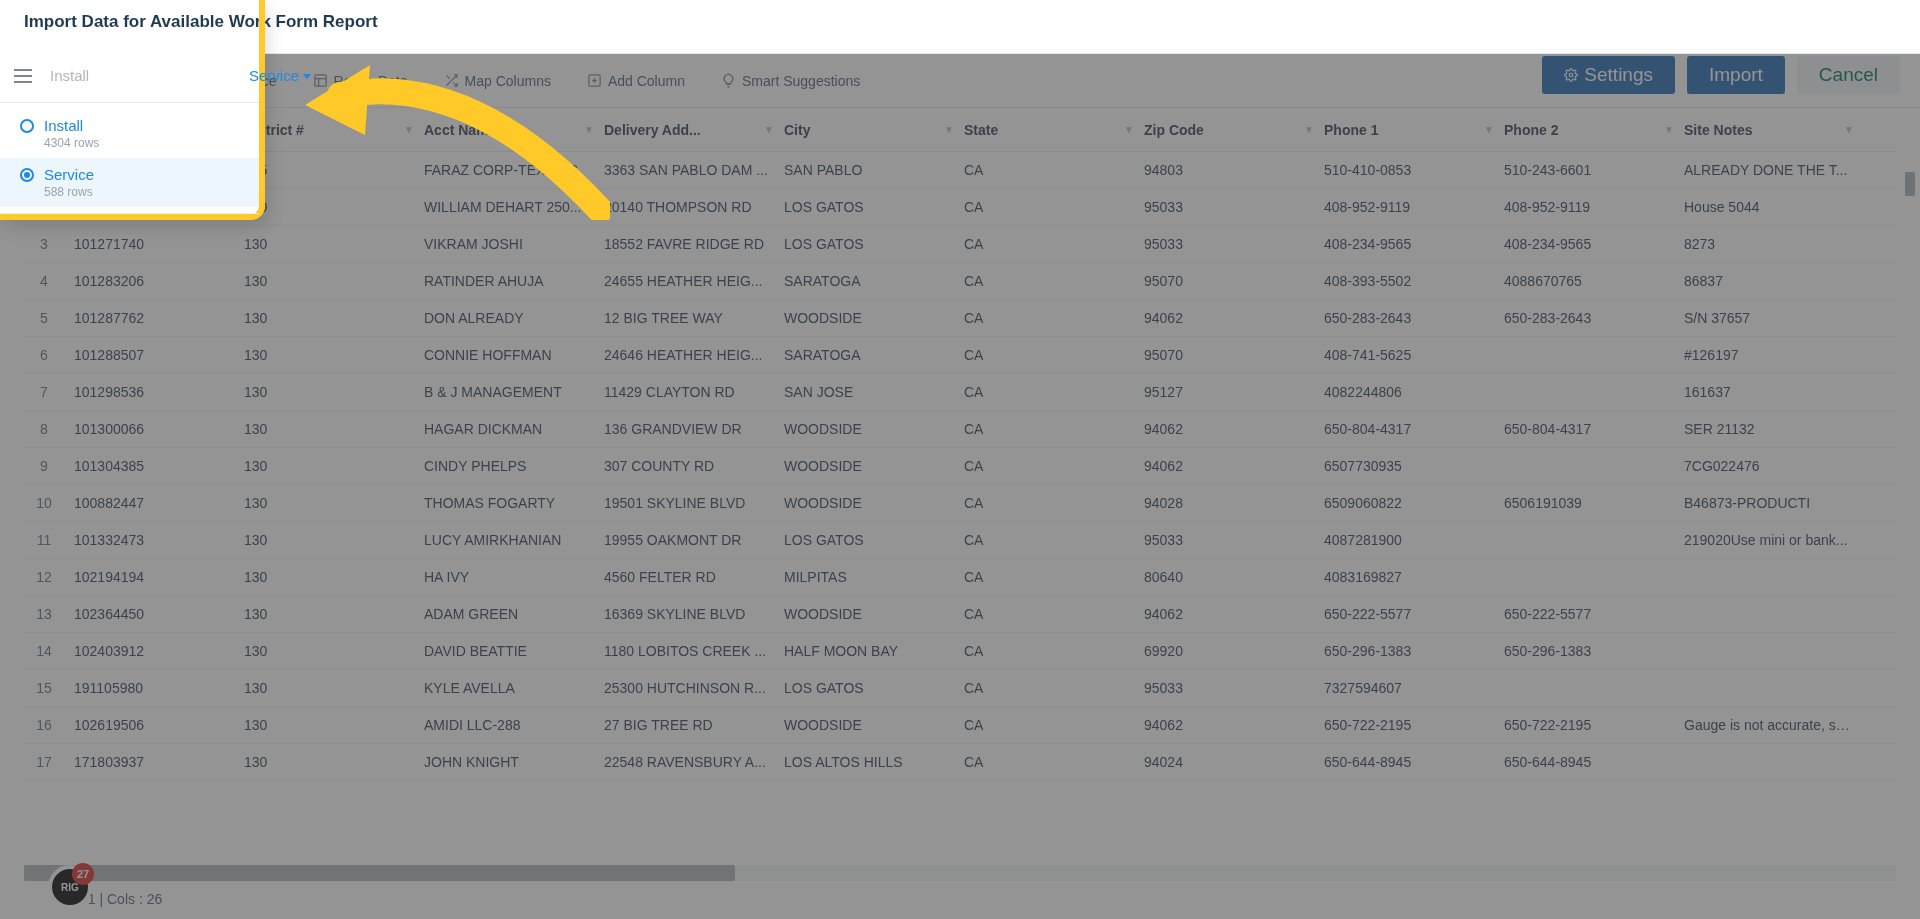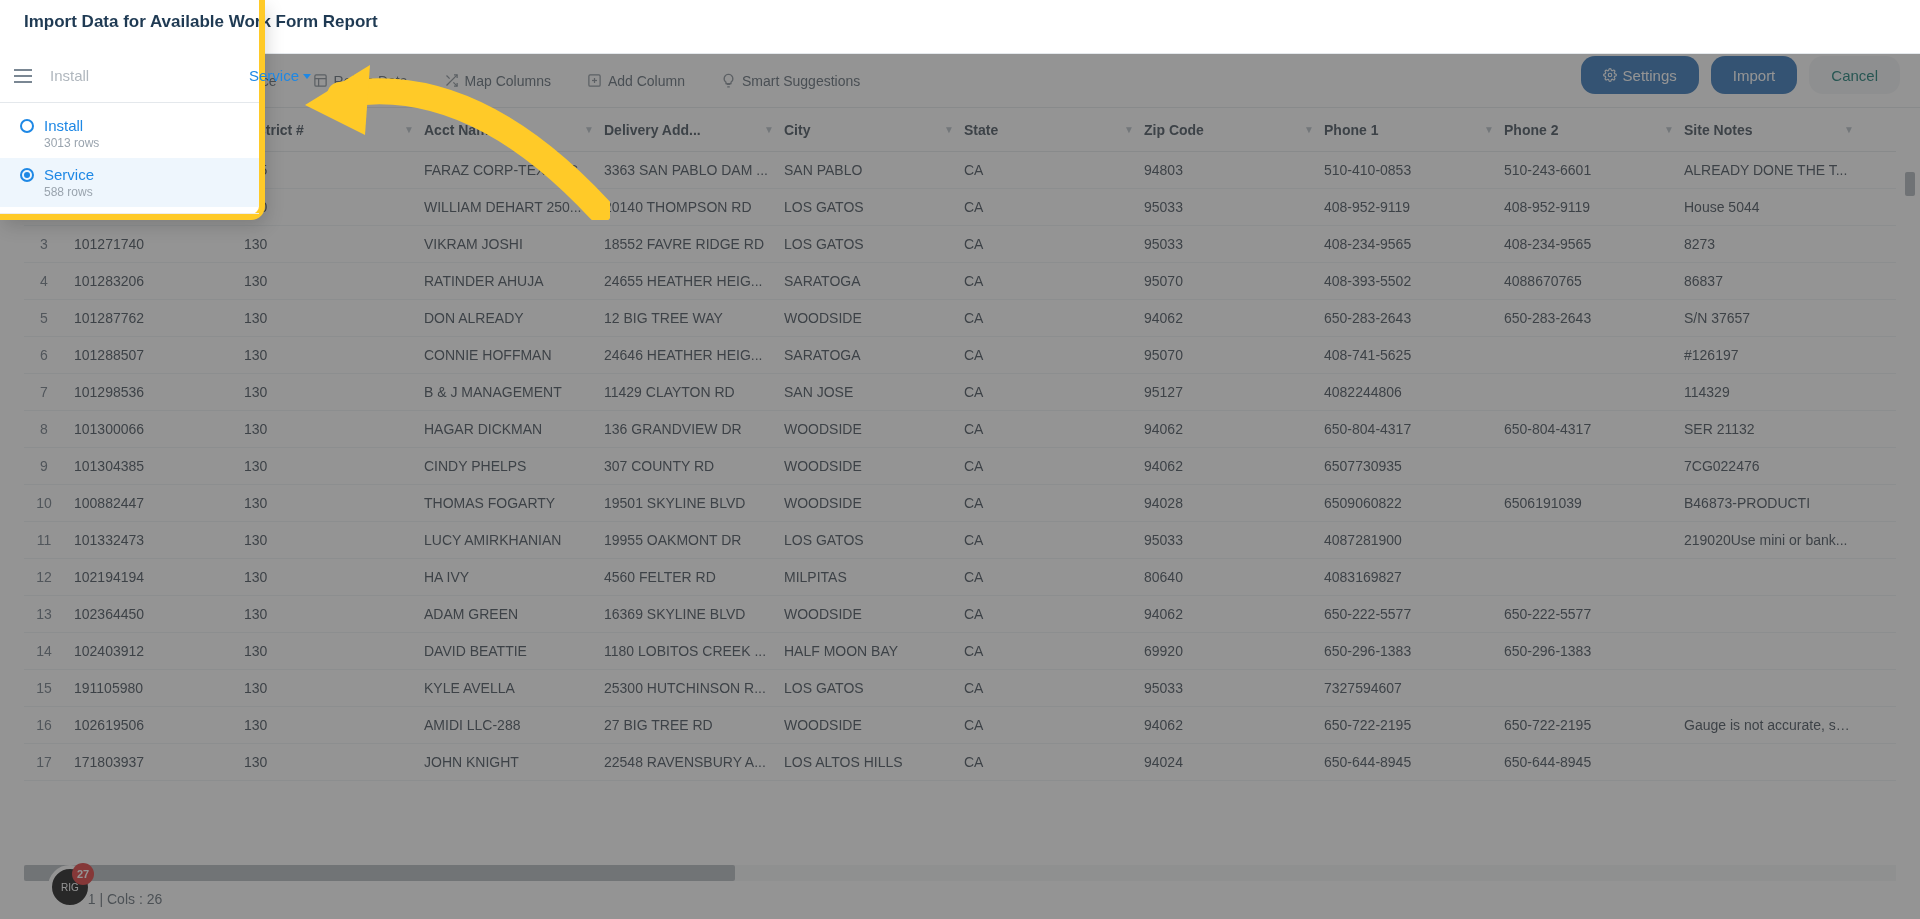--- a/index.html
+++ b/index.html
@@ -25,21 +25,21 @@
 .radio.checked::after{content:"";width:6px;height:6px;background:#1e88e5;border-radius:50%}
 .sheet-item .name{color:#1e88e5;font-size:15px}
 .sheet-item .rows{color:#9aa4ae;font-size:12px;margin-top:2px}
 
 .arrow{position:absolute;top:50px;left:250px;z-index:9;pointer-events:none}
 
 .toolbar{position:relative;z-index:0;height:54px;display:flex;align-items:center;padding:0 24px;border-bottom:1px solid #e4e8ec;color:#4f5b66;margin-top:0}
 .tool{display:flex;align-items:center;gap:6px;margin-right:36px;font-size:14px;color:#5a6671}
 .tool svg{opacity:.75}
 .hdr-right{position:absolute;right:20px;top:56px;display:flex;gap:12px;z-index:0}
-.btn{height:38px;padding:0 22px;display:flex;align-items:center;justify-content:center;border-radius:14px;font-size:15px;cursor:pointer}
+.btn{height:38px;padding:0 22px;display:flex;align-items:center;justify-content:center;border-radius:3px;font-size:19px;cursor:pointer}
 .btn-primary{background:#2a6fb5;color:#fff}
 .btn-cancel{background:#f2f4f6;color:#0f766e}
 
 .table-wrap{position:relative;z-index:0;margin-top:0;padding:0 24px}
 .grid-header{display:flex;height:44px;align-items:center;color:#3d4955;font-weight:600;font-size:14px;border-bottom:1px solid #e4e8ec;background:#fff}
 .grid-header .cell{padding-right:10px;display:flex;align-items:center;justify-content:space-between}
 .grid-header .cell .dd{color:#b6bec5;font-size:10px}
 .row{display:flex;height:37px;align-items:center;font-size:14px;color:#3f4a55;border-bottom:1px solid #eef1f3}
 .row .cell{padding-right:10px;white-space:nowrap;overflow:hidden;text-overflow:ellipsis}
 .c-idx{width:50px;justify-content:center;text-align:center;color:#6a7581}
@@ -53,21 +53,21 @@
 .c-p1{width:180px}
 .c-p2{width:180px}
 .c-notes{width:180px}
 
 .hscroll{position:absolute;left:24px;right:24px;bottom:38px;height:16px;background:#f4f5f6}
 .hscroll .thumb{height:100%;width:38%;background:#b2b8bd;border-radius:2px}
 
 .status{position:absolute;left:80px;bottom:12px;color:#5f6a74;font-size:14px;z-index:0}
 .rig{position:absolute;left:48px;bottom:10px;width:44px;height:44px;border-radius:50%;background:#111;border:4px solid #fff;display:flex;align-items:center;justify-content:center;z-index:0}
 .rig-badge{position:absolute;top:-6px;right:-6px;background:#d33;color:#fff;font-size:11px;font-weight:700;border-radius:50%;width:22px;height:22px;display:flex;align-items:center;justify-content:center}
-.rig span{color:#fff;font-size:10px;font-weight:400}
+.rig span{color:#fff;font-size:10px;font-weight:700}
 
 .vscroll{position:absolute;right:3px;top:172px;width:12px;height:480px;background:transparent}
 .vscroll .thumb{width:10px;height:24px;background:#aeb4ba;border-radius:2px}
 </style>
 </head>
 <body>
 
 <div class="title-bar">Import Data for Available Work Form Report</div>
 
 <div class="hdr-right">
@@ -256,21 +256,21 @@
         <div class="cell c-idx">7</div>
         <div class="cell c-acct">101298536</div>
         <div class="cell c-dist">130</div>
         <div class="cell c-name">B &amp; J MANAGEMENT</div>
         <div class="cell c-addr">11429 CLAYTON RD</div>
         <div class="cell c-city">SAN JOSE</div>
         <div class="cell c-state">CA</div>
         <div class="cell c-zip">95127</div>
         <div class="cell c-p1">4082244806</div>
         <div class="cell c-p2"></div>
-        <div class="cell c-notes">114329</div>
+        <div class="cell c-notes">161637</div>
       </div>
       <div class="row">
         <div class="cell c-idx">8</div>
         <div class="cell c-acct">101300066</div>
         <div class="cell c-dist">130</div>
         <div class="cell c-name">HAGAR DICKMAN</div>
         <div class="cell c-addr">136 GRANDVIEW DR</div>
         <div class="cell c-city">WOODSIDE</div>
         <div class="cell c-state">CA</div>
         <div class="cell c-zip">94062</div>
@@ -425,21 +425,21 @@
     <div class="tab-link">
       <span>Service</span>
       <span class="caret"></span>
     </div>
   </div>
   <div class="sheet-list" id="sheet-list">
       <div class="sheet-item">
         <div class="radio"></div>
         <div>
           <div class="name">Install</div>
-          <div class="rows">3013 rows</div>
+          <div class="rows">4304 rows</div>
         </div>
       </div>
       <div class="sheet-item selected">
         <div class="radio checked"></div>
         <div>
           <div class="name">Service</div>
           <div class="rows">588 rows</div>
         </div>
       </div>
     </div>

